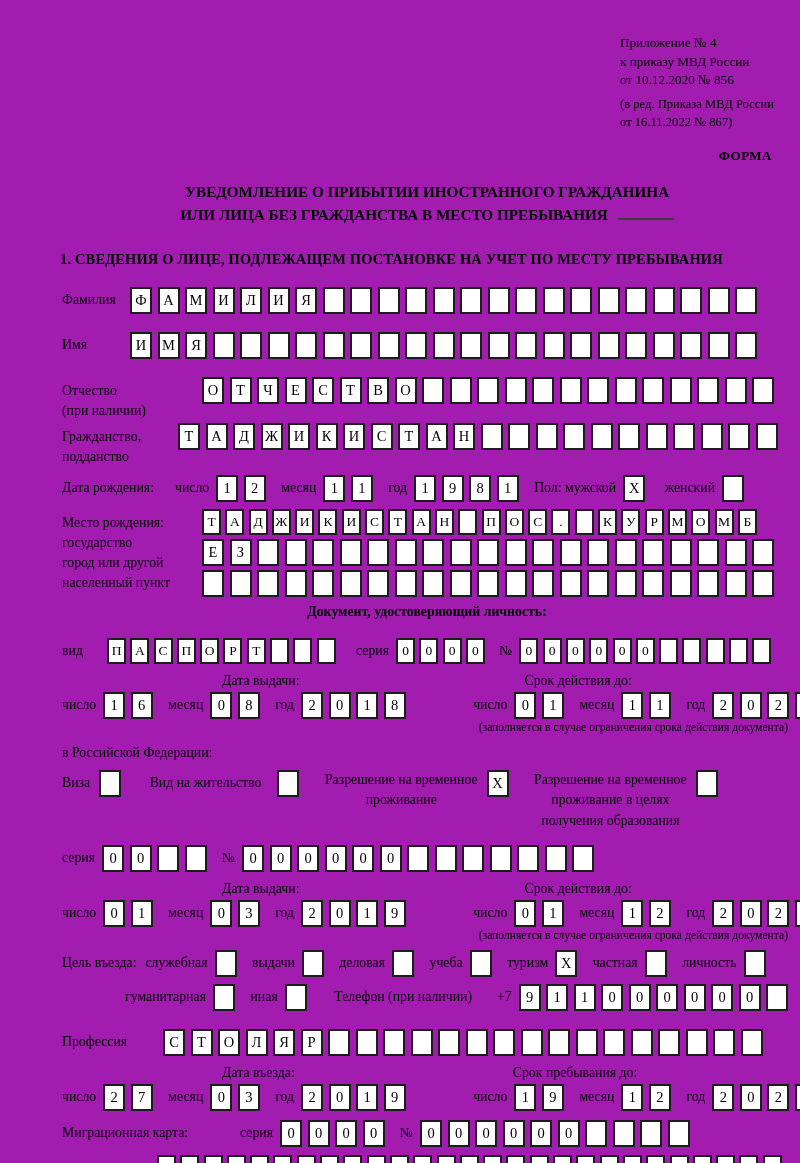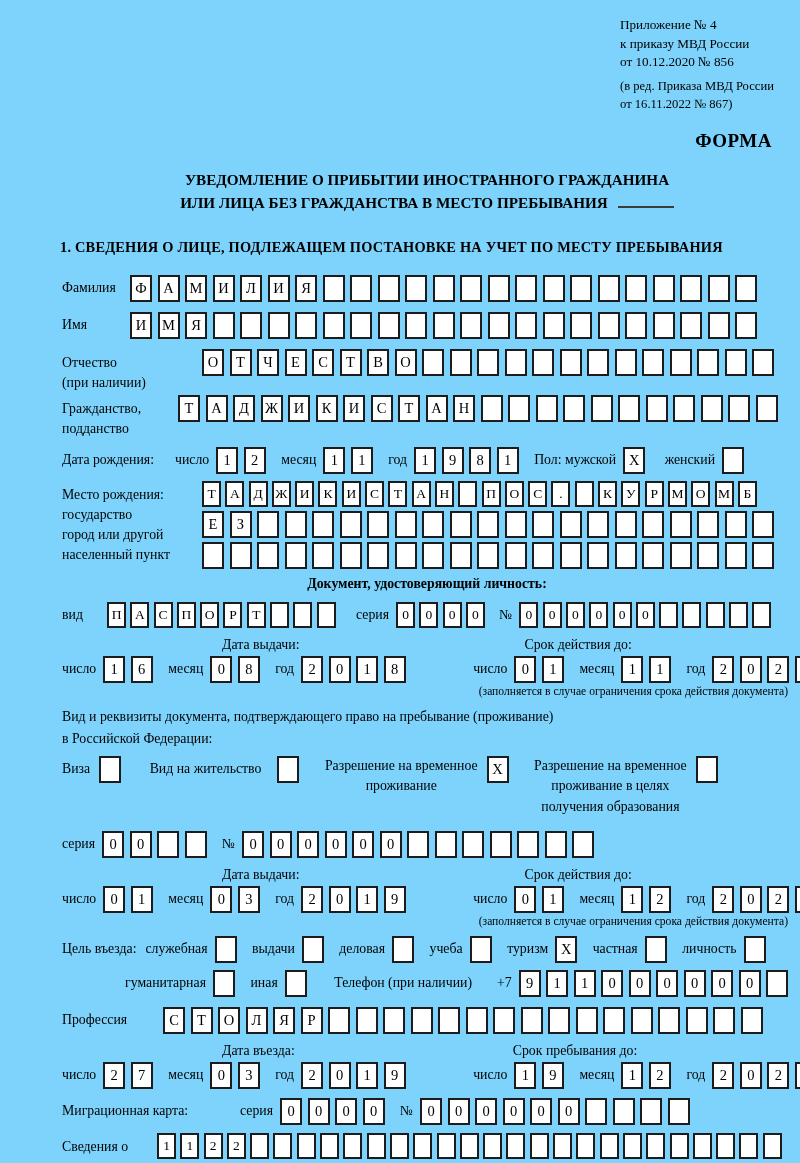--- a/index.html
+++ b/index.html
@@ -1,31 +1,31 @@
 <!DOCTYPE html>
 <html><head>
 <meta charset="utf-8">
 <style>
   * { box-sizing: border-box; margin: 0; padding: 0; }
   html,body { background:#fff; }
   .page {
-    width: 800px; height: 1163px; background: #7dd3fc; color: #000;
+    width: 800px; height: 1163px; background: #a21caf; color: #000;
     font-family: "Liberation Serif", "DejaVu Serif", serif;
-    font-size: 13.8px; padding: 16px 8px 0 62px; overflow: hidden; position: relative;
+    font-size: 13.8px; padding: 34px 8px 0 62px; overflow: hidden; position: relative;
   }
   
   .appendix { margin-left: 558px; font-size: 13.2px; line-height: 1.42; }
   .appendix .gap { height: 6px; }
   .appendix .small { font-size: 12.6px; }
-  .forma { text-align: right; padding-right: 20px; font-weight: bold; font-size: 19px; margin-top: 16px; letter-spacing: .5px; }
+  .forma { text-align: right; padding-right: 20px; font-weight: bold; font-size: 13px; margin-top: 16px; letter-spacing: .5px; }
   .title { text-align: center; font-weight: bold; font-size: 15.2px; margin-top: 17px; line-height: 1.5; }
   .blank { display: inline-block; width: 56px; border-bottom: 2.5px solid #3c3c3c; margin-left: 10px; }
   .sec { font-weight: bold; font-size: 14.4px; margin-top: 24px; margin-left: -2px; white-space: nowrap; letter-spacing: .2px; }
   
-  .frow { display: flex; align-items: center; margin-top: 10px; }
+  .frow { display: flex; align-items: center; margin-top: 18px; }
   .frow.top { align-items: flex-start; }
   .flabel { flex: none; line-height: 1.45; }
   .top .flabel { padding-top: 4px; }
   .lw68 { width: 68px; } .lw140 { width: 140px; } .lw116 { width: 116px; }
   .lw45 { width: 45px; } .lw103 { width: 103px; } .lw100 { width: 101px; }
   .lw163 { width: 178px; } .lw95 { width: 95px; }
   .cells { display: flex; flex: none; }
   .c { width: 22px; height: 27px; border: 2px solid #1c1c1c; margin-right: 5.5px;
        display: flex; align-items: center; justify-content: center;
        font-size: 14.5px; flex: none; background: #fff; }
@@ -374,21 +374,20 @@
         <span class="c">2</span>
         <span class="c">0</span>
         <span class="c">2</span>
         <span class="c">5</span>
       </div>
   </div>
 
   <div class="note-right">(заполняется в случае ограничения срока действия документа)</div>
 
   <div class="plain">
-    <div>Вид и реквизиты документа, подтверждающего право на пребывание (проживание)</div>
     <div>в Российской Федерации:</div>
   </div>
 
   <div class="permit-row">
     <span class="plab">Виза</span>
     <div class="cells">
         <span class="c"></span>
       </div>
     <span class="plab" style="margin-left:23px">Вид на жительство</span>
     <div class="cells" style="margin-left:16px">

